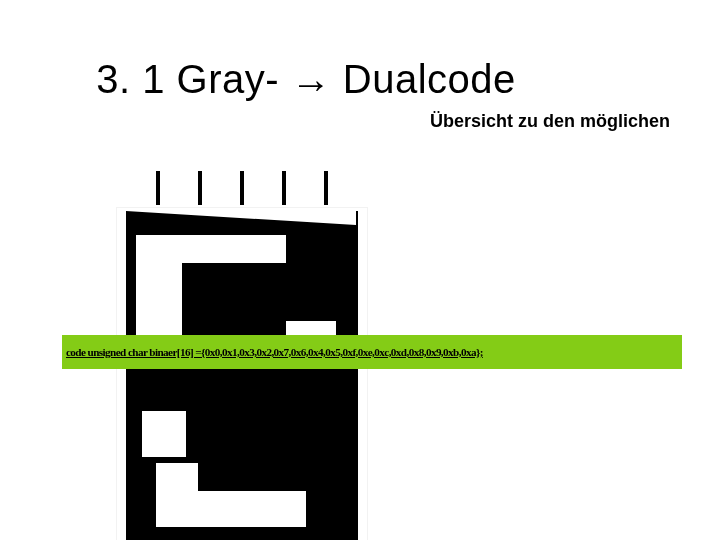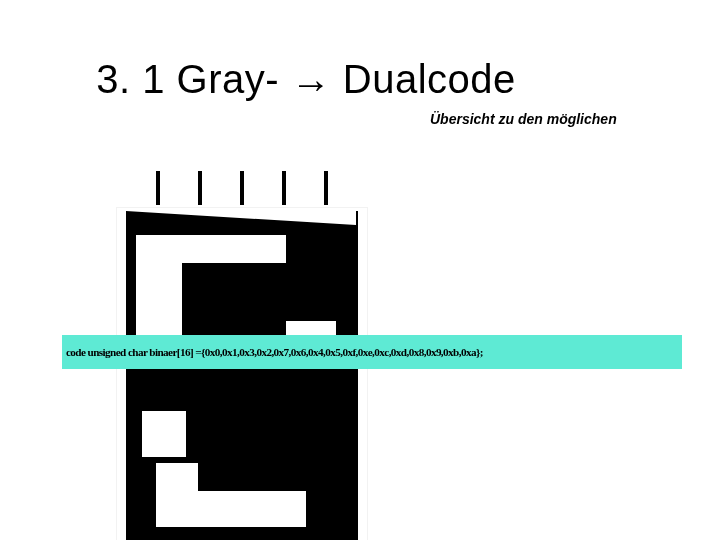--- a/index.html
+++ b/index.html
@@ -26,24 +26,23 @@
     text-align: center;
     font-size: 40px;
     font-weight: 400;
     letter-spacing: 0.5px;
   }
   .subtitle {
     position: absolute;
     left: 430px;
     top: 70px;
     width: 260px;
-    font-size: 14px;
+    font-size: 18px;
     font-weight: 700;
     line-height: 1.2;
-    font-style: italic;
   }
 
   
   .figure {
     position: absolute;
     left: 56px;
     top: 130px;
     width: 300px;
     height: 400px;
   }
@@ -111,26 +110,27 @@
   }
   .iA { left: 150px; top: 110px; width: 70px; height: 50px; }
 
   
   .codestrip {
     position: absolute;
     left: 62px;
     top: 294px;
     width: 620px;
     height: 34px;
-    background: #5eead4;
+    background: #84cc16;
     border: 0;
     display: flex;
     align-items: center;
     padding: 0 4px;
     box-sizing: border-box;
+    text-decoration: underline;
   }
   .codestrip .txt {
     font-family: "Times New Roman", Times, serif;
     font-size: 11.3px;
     letter-spacing: -0.6px;
     white-space: nowrap;
     transform: scaleX(0.99);
     transform-origin: left center;
     font-weight: 700;
   }

